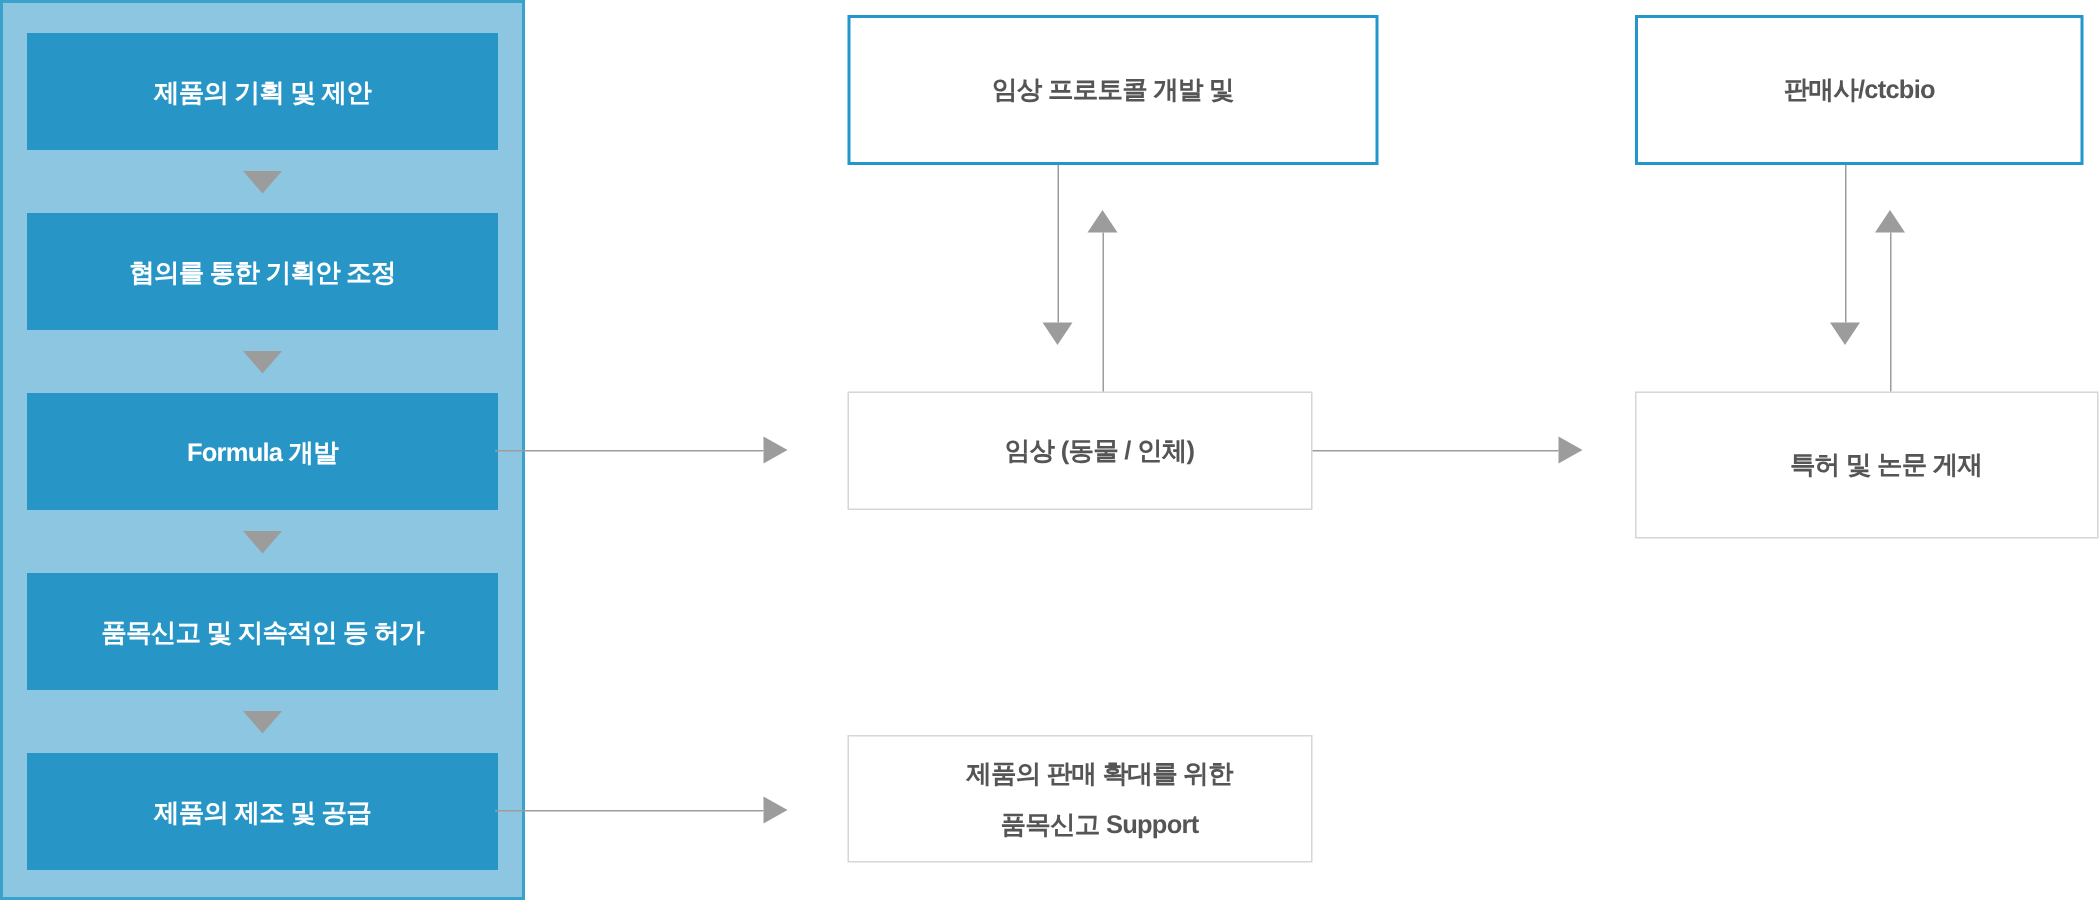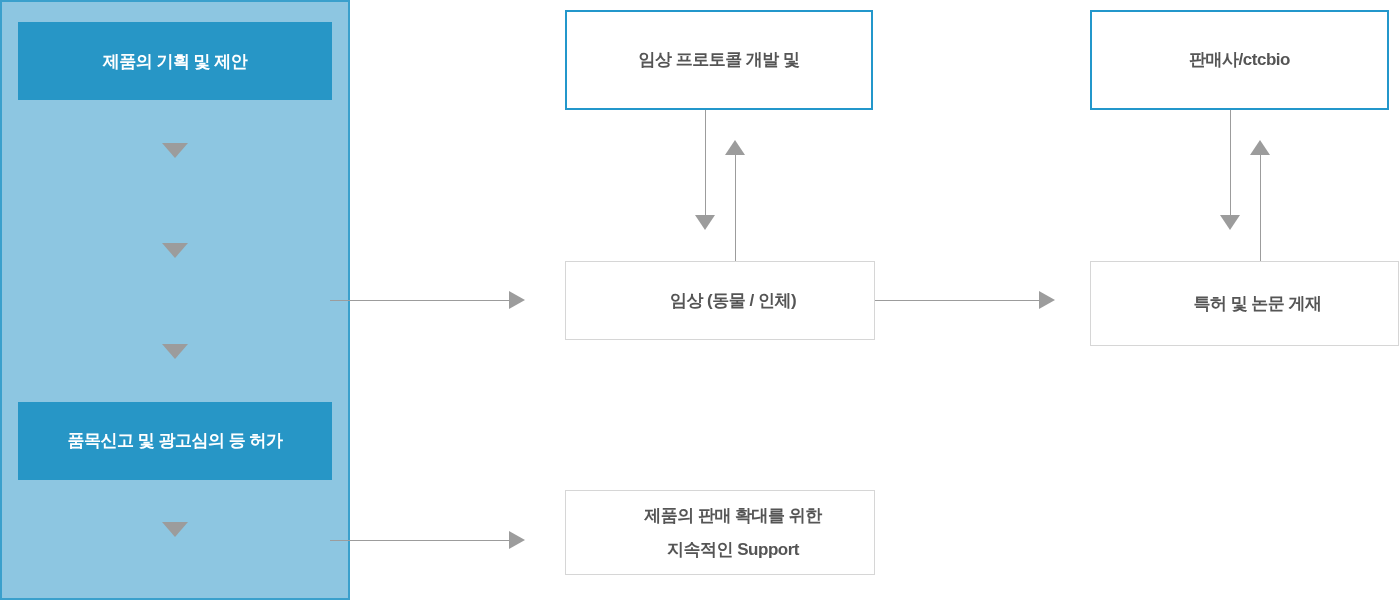--- a/index.html
+++ b/index.html
@@ -62,25 +62,25 @@
     align-items:center;justify-content:center;
     text-align:center;
     color:var(--text-dark);
     font-size:17px;font-weight:700;
     letter-spacing:-0.5px;
   }
   .obox .line{line-height:34px;}
   .obox.blue{border:2px solid var(--box-border-blue);}
   .obox.gray{border:1px solid var(--box-border-gray);padding-left:26px;}
 
-  .box-protocol{left:565px;top:10px;width:308px;height:100px;}
+  .box-protocol{left:565px;top:10px;width:354px;height:100px;}
   .box-clinical{left:565px;top:261px;width:310px;height:79px;}
   .box-support {left:565px;top:490px;width:310px;height:85px;}
   .box-filing  {left:1090px;top:10px;width:299px;height:100px;}
-  .box-patent  {left:1090px;top:261px;width:309px;height:85px;}
+  .box-patent  {left:1090px;top:261px;width:309px;height:98px;}
 
   
   .hline{position:absolute;height:1px;background:var(--arrow-gray);}
   .vline{position:absolute;width:1px;background:var(--arrow-gray);}
   .head-right{
     position:absolute;width:0;height:0;
     border-top:9px solid transparent;
     border-bottom:9px solid transparent;
     border-left:16px solid var(--arrow-gray);
   }
@@ -100,43 +100,46 @@
 </head>
 <body>
 
 <div class="canvas">
 
   <div class="left-panel">
     <div class="step-box">제품의 기획 및 제안</div>
     <div class="gap">
       <div class="tri-down"></div>
     </div>
+    <div class="step-box">협의를 통한 기획안 조정</div>
     <div class="gap">
       <div class="tri-down"></div>
     </div>
+    <div class="step-box">Formula 개발</div>
     <div class="gap">
       <div class="tri-down"></div>
     </div>
-    <div class="step-box">품목신고 및 광고심의 등 허가</div>
+    <div class="step-box">품목신고 및 지속적인 등 허가</div>
     <div class="gap">
       <div class="tri-down"></div>
     </div>
+    <div class="step-box">제품의 제조 및 공급</div>
   </div>
 
   <div class="obox blue box-protocol">
     <div class="line">임상 프로토콜 개발 및</div>
   </div>
 
   <div class="obox gray box-clinical">
     <div class="line">임상 (동물 / 인체)</div>
   </div>
 
   <div class="obox gray box-support">
     <div class="line">제품의 판매 확대를 위한</div>
-    <div class="line">지속적인 Support</div>
+    <div class="line">품목신고 Support</div>
   </div>
 
   <div class="obox blue box-filing">
     <div class="line">판매사/ctcbio</div>
   </div>
 
   <div class="obox gray box-patent">
     <div class="line">특허 및 논문 게재</div>
   </div>
 

